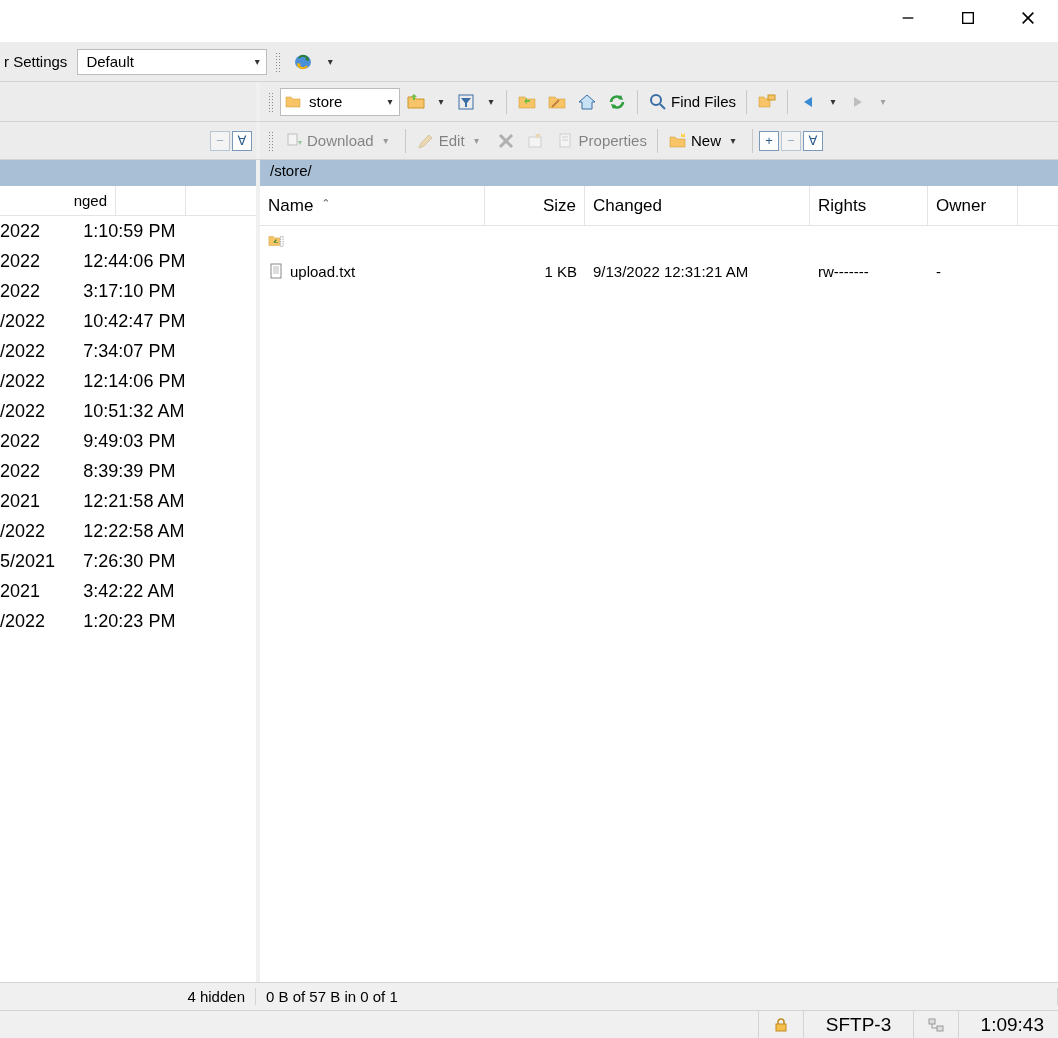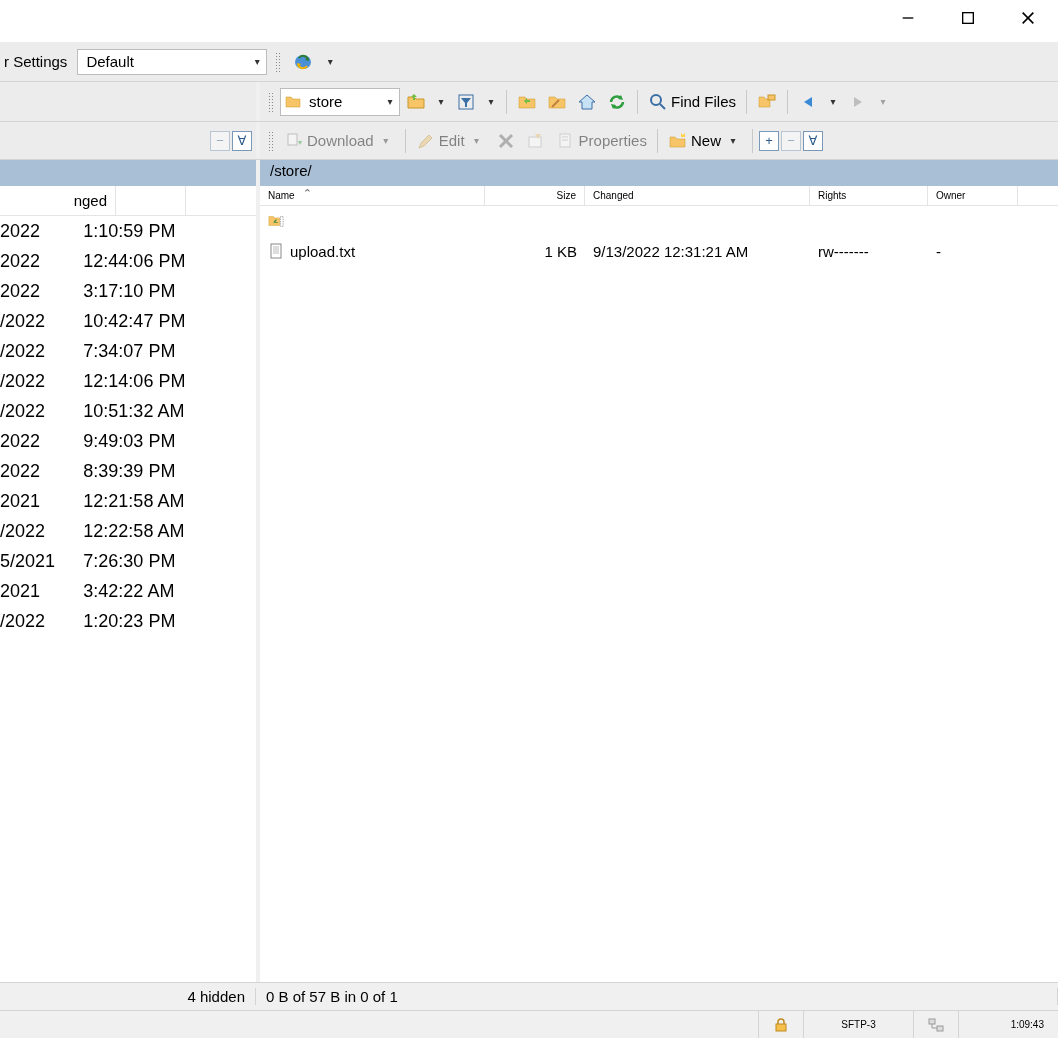--- a/index.html
+++ b/index.html
@@ -167,23 +167,23 @@
     overflow: hidden;
   }
   .pane-right {
     flex: 1;
     background: #fff;
     overflow: hidden;
     position: relative;
   }
   .col-headers {
     display: flex;
-    height: 20px;
+    height: 40px;
     border-bottom: 1px solid #e4e4e4;
-    font-size: 10px;
+    font-size: 17px;
     align-items: center;
     user-select: none;
   }
   .col-headers .col {
     padding: 0 8px;
     border-right: 1px solid #e4e4e4;
     height: 100%;
     display: flex;
     align-items: center;
     overflow: hidden;
@@ -250,21 +250,21 @@
     border-right: 1px solid #d4d4d4;
   }
   .status-cell.right { text-align: right; }
   .bottom-status {
     height: 28px;
     background: #f0f0f0;
     border-top: 1px solid #d4d4d4;
     display: flex;
     align-items: center;
     justify-content: flex-end;
-    font-size: 10px;
+    font-size: 19px;
     gap: 0;
   }
   .bottom-cell {
     padding: 0 14px;
     border-left: 1px solid #d4d4d4;
     height: 100%;
     display: flex;
     align-items: center;
   }
 

